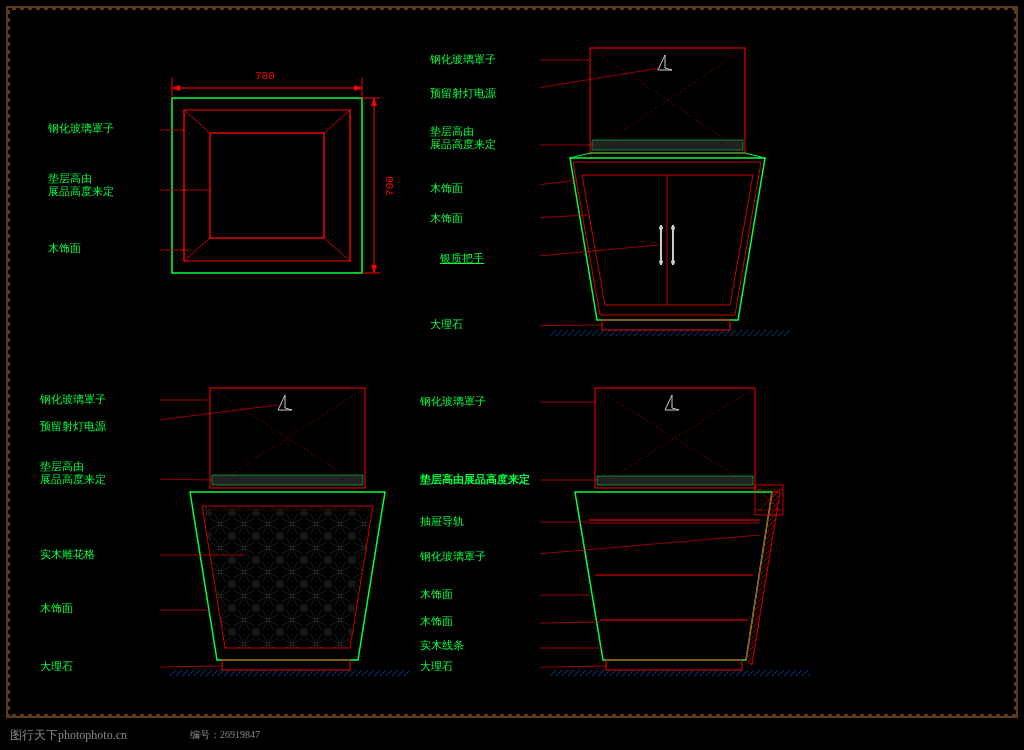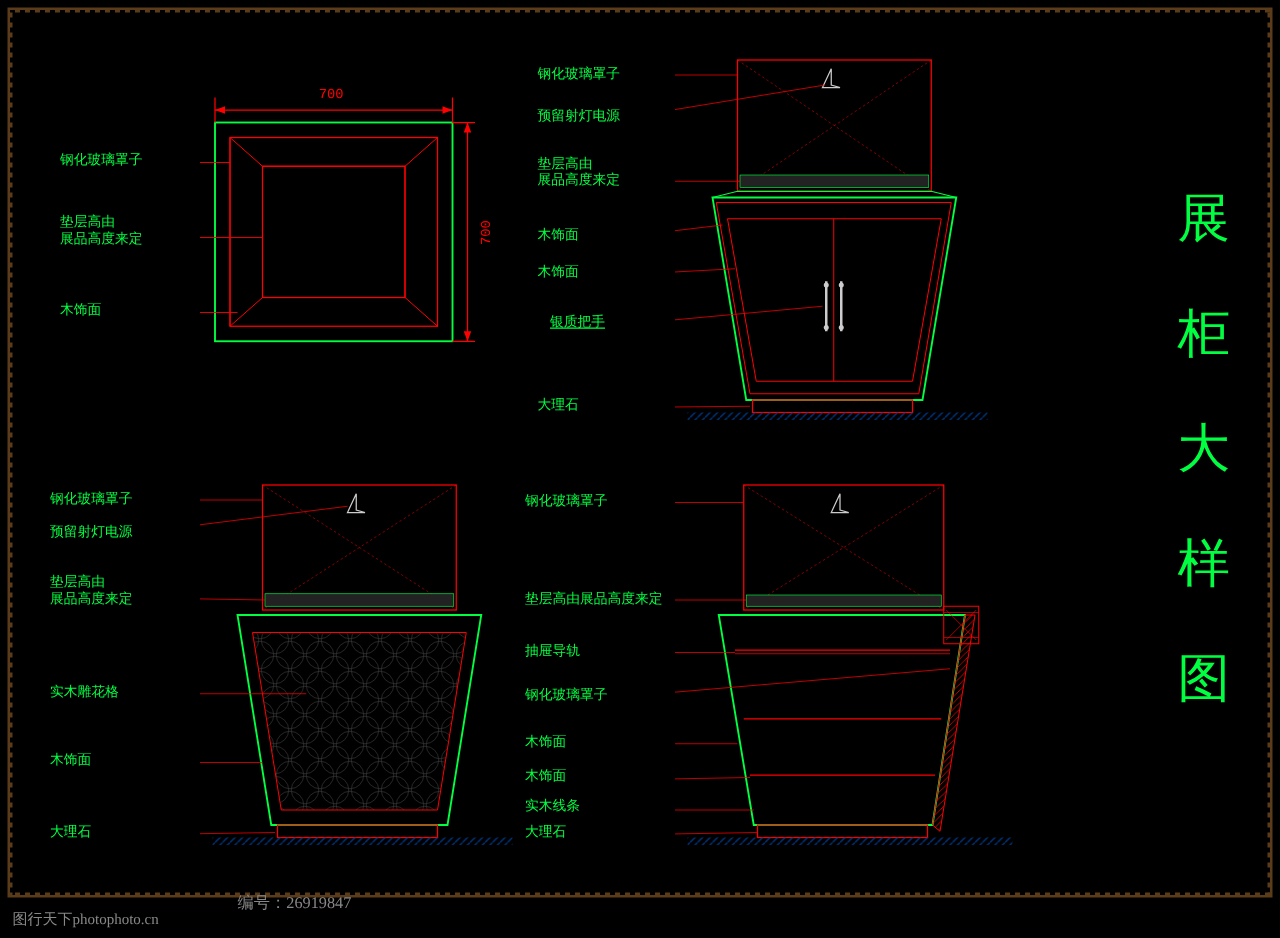--- a/index.html
+++ b/index.html
@@ -55,32 +55,31 @@
   }
   .footer {
     position: absolute;
     left: 10px; bottom: 6px;
     color: #888;
     font-size: 12px;
     background: rgba(0,0,0,0.6);
   }
   .footer-id {
     position: absolute;
-    left: 190px; bottom: 19px;
-    color: #888; font-size: 13px;
+    left: 190px; bottom: 8px;
+    color: #888; font-size: 10px;
   }
   svg { position: absolute; left: 0; top: 0; }
 </style>
 </head>
 <body>
 
 <div class="frame"></div>
 <div class="inner-frame">
 
-  <div class="vert-title">展柜大样图</div>
 
   <div class="view" style="left:150px; top:60px; width:220px; height:220px;font-family:Liberation Mono, monospace;">
     <svg width="220" height="220">
       <rect x="12" y="28" width="190" height="175" fill="none" stroke="#00ff41" stroke-width="1.5"></rect>
       <rect x="24" y="40" width="166" height="151" fill="none" stroke="#ff0000" stroke-width="1"></rect>
       <path d="M 24,40 L 50,63 L 164,63 L 190,40 M 24,191 L 50,168 L 164,168 L 190,191 M 24,40 L 24,191 M 50,63 L 50,168 M 164,63 L 164,168 M 190,40 L 190,191" stroke="#ff0000" stroke-width="0.8" fill="none"></path>
       <rect x="50" y="63" width="114" height="105" fill="none" stroke="#ff0000" stroke-width="1"></rect>
       <line x1="12" y1="18" x2="202" y2="18" stroke="#ff0000" stroke-width="1"></line>
       <line x1="12" y1="8" x2="12" y2="28" stroke="#ff0000" stroke-width="1"></line>
       <line x1="202" y1="8" x2="202" y2="28" stroke="#ff0000" stroke-width="1"></line>
@@ -200,21 +199,21 @@
       <line x1="-50" y1="100" x2="57" y2="100" stroke="#ff0000" stroke-width="0.6"></line>
       <line x1="-50" y1="142" x2="48" y2="142" stroke="#ff0000" stroke-width="0.6"></line>
       <line x1="-50" y1="178" x2="220" y2="155" stroke="#ff0000" stroke-width="0.6"></line>
       <line x1="-50" y1="215" x2="50" y2="215" stroke="#ff0000" stroke-width="0.6"></line>
       <line x1="-50" y1="244" x2="60" y2="242" stroke="#ff0000" stroke-width="0.6"></line>
       <line x1="-50" y1="268" x2="63" y2="268" stroke="#ff0000" stroke-width="0.6"></line>
       <line x1="-50" y1="288" x2="66" y2="286" stroke="#ff0000" stroke-width="0.6"></line>
     </svg>
   </div>
   <div class="label" style="left:410px; top:385px;">钢化玻璃罩子</div>
-  <div class="label" style="left:410px; top:463px;">垫层高由展品高度来定</div>
+  <div class="label" style="left:410px; top:463px;font-weight:bold;">垫层高由展品高度来定</div>
   <div class="label" style="left:410px; top:505px;">抽屉导轨</div>
   <div class="label" style="left:410px; top:540px;">钢化玻璃罩子</div>
   <div class="label" style="left:410px; top:578px;">木饰面</div>
   <div class="label" style="left:410px; top:605px;">木饰面</div>
   <div class="label" style="left:410px; top:630px;font-family:Liberation Mono, monospace;">实木线条</div>
   <div class="label" style="left:410px; top:650px;">大理石</div>
 
 </div>
 
 <div class="footer">图行天下photophoto.cn</div>

